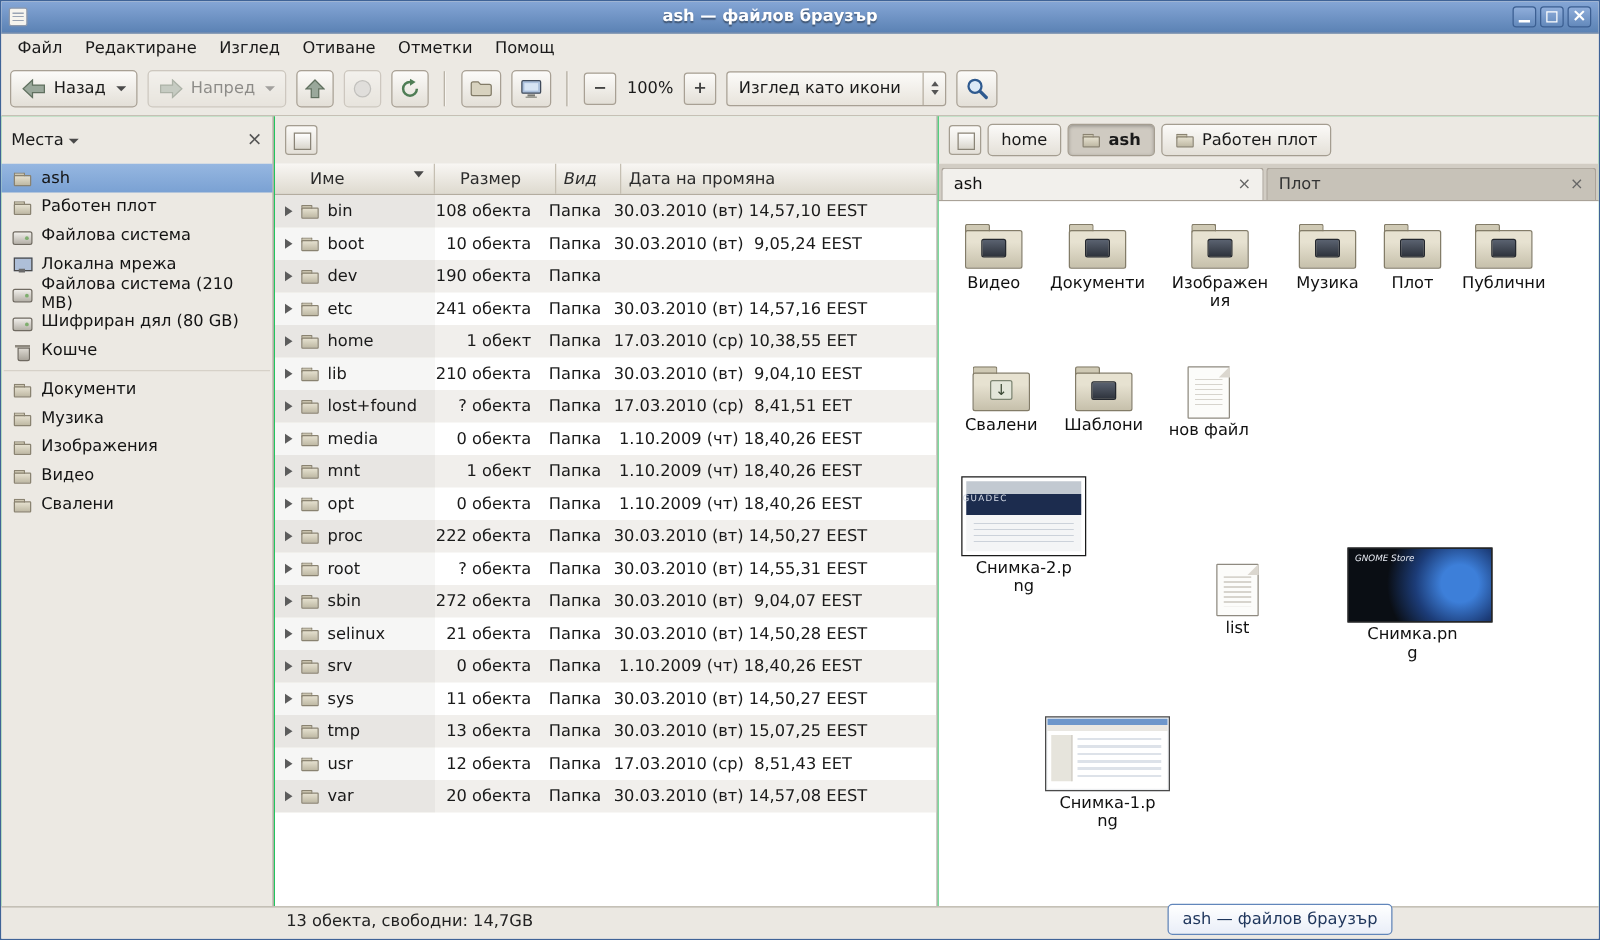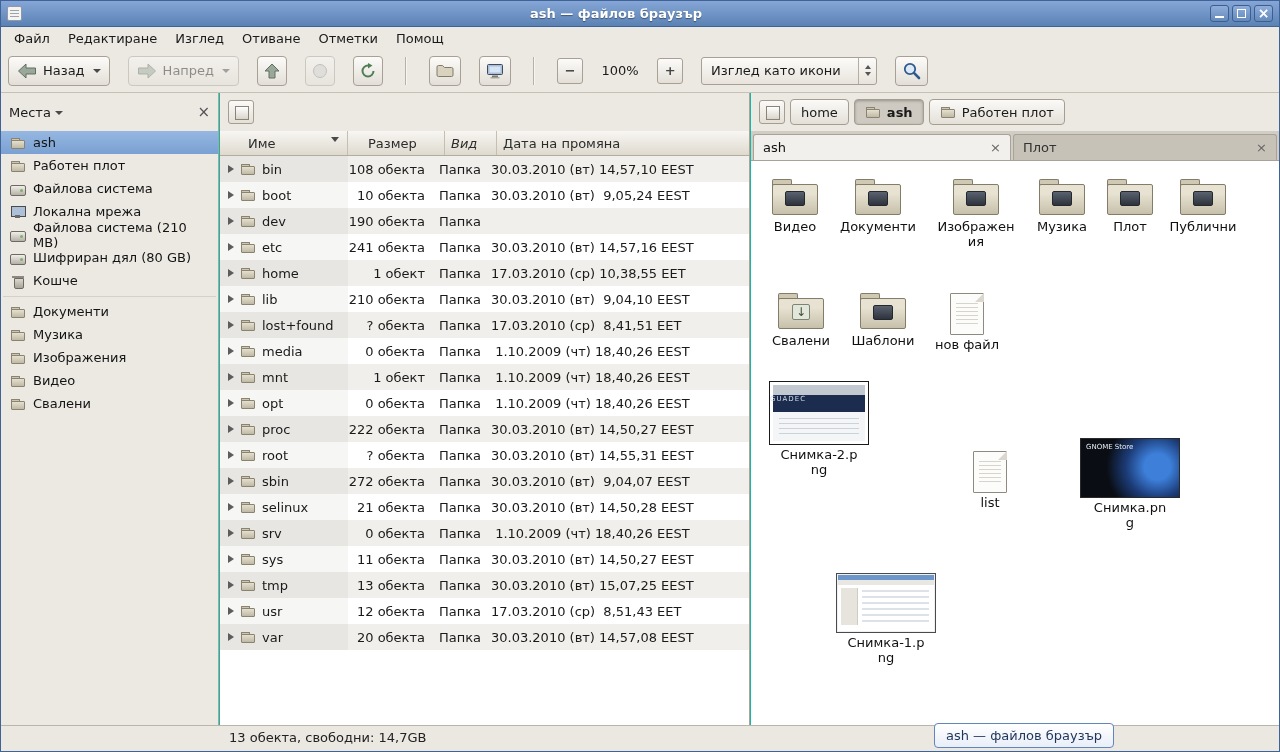--- a/index.html
+++ b/index.html
@@ -18,42 +18,42 @@
   .wbtn { width:19px; height:17px; border:1px solid #3c5f92; border-radius:3px; background:linear-gradient(#90aedb,#6389bb); position:relative; }
   .wbtn-min::after { content:""; position:absolute; left:4px; right:4px; bottom:3px; height:2px; background:#fff; }
   .wbtn-max::after { content:""; position:absolute; left:4px; right:4px; top:3px; bottom:3px; border:1px solid #fff; }
   .wbtn-close::after { content:"×"; position:absolute; left:0; right:0; top:-1px; text-align:center; color:#fff; font-size:14px; font-weight:bold; line-height:16px; }
 
   
   .menubar { position:absolute; left:0; top:26px; right:0; height:22px; display:flex; align-items:center; padding-left:4px; background:#ece9e3; }
   .menu-item { padding:2px 9px; }
 
   
-  .toolbar { position:absolute; left:0; top:48px; right:0; height:44px; display:flex; align-items:center; gap:18px; padding:0 7px;
+  .toolbar { position:absolute; left:0; top:48px; right:0; height:44px; display:flex; align-items:center; gap:8px; padding:0 7px;
              background:#ece9e3; border-bottom:1px solid #c6c0b5; }
   .tbtn { display:flex; align-items:center; gap:6px; height:30px; padding:0 8px; border:1px solid #a8a094; border-radius:4px;
           background:linear-gradient(#fcfbf9,#e3dfd7); }
   .tbtn.icononly { padding:0 6px; }
   .tbtn.disabled { opacity:.45; }
   .caret { width:0; height:0; border-left:4px solid transparent; border-right:4px solid transparent; border-top:4px solid #4a4a4a; margin-left:2px; }
   .tsep { width:2px; height:28px; margin:0 4px; background:#d9d4cb; border-right:1px solid #f7f5f1; border-left:1px solid #b8b2a6; }
   .zoomlabel { min-width:38px; text-align:center; }
   .zbtn { width:26px; height:26px; border:1px solid #a8a094; border-radius:3px; background:linear-gradient(#fcfbf9,#e3dfd7);
           display:flex; align-items:center; justify-content:center; color:#444; font-weight:bold; }
   .combo { display:flex; align-items:center; height:28px; min-width:176px; border:1px solid #a8a094; border-radius:3px;
            background:linear-gradient(#fcfbf9,#e8e4dc); padding-left:9px; }
   .combo-label { flex:1; }
   .spin { width:18px; align-self:stretch; margin-left:8px; border-left:1px solid #b5ada0; display:flex; flex-direction:column;
           align-items:center; justify-content:center; }
   .spin b { display:block; width:0; height:0; border-left:3.5px solid transparent; border-right:3.5px solid transparent; }
   .spin .up { border-bottom:4px solid #555; margin-bottom:3px; }
   .spin .dn { border-top:4px solid #555; }
 
   
-  .main { position:absolute; left:0; top:92px; right:0; bottom:26px; background:#14b8a6; }
+  .main { position:absolute; left:0; top:92px; right:0; bottom:26px; background:#22c55e; }
 
   
   .sidebar { position:absolute; left:0; top:0; bottom:0; width:218px; background:#ece9e3; border-right:1px solid #aaa49a; }
   .side-head { height:38px; display:flex; align-items:center; padding:0 8px; gap:4px; }
   .side-title { }
   .combo-caret { width:0; height:0; border-left:4px solid transparent; border-right:4px solid transparent; border-top:4px solid #4a4a4a; margin-top:2px; }
   .side-head .xicon { margin-left:auto; }
   .xicon::before { content:"×"; color:#555; font-size:15px; line-height:1; }
   .places { }
   .place { display:flex; align-items:center; height:23px; padding:0 4px 0 9px; gap:7px; color:#141414; }
@@ -143,22 +143,22 @@
       background:repeating-linear-gradient(to bottom,#d7d4cd 0 1px, transparent 1px 4px); }
 
   .kind-thumb-web .ficon { width:100px; height:64px; background:#fff; border:1px solid #1a1a1a; }
   .kind-thumb-web .emblem { display:block; position:absolute; left:3px; right:3px; top:3px; bottom:3px;
       background:linear-gradient(to bottom, #c2c9d1 0 10px, #1c2c4e 10px 27px, #f4f5f6 27px 100%); }
   .kind-thumb-web .emblem::after { content:""; position:absolute; left:6px; right:6px; top:33px; bottom:4px;
       background:repeating-linear-gradient(to bottom,#ccd2da 0 1px, transparent 1px 5px); }
   .kind-thumb-web .thumb-text { display:block; position:absolute; left:0; right:0; top:13px; z-index:2; text-align:left;
       color:#d8dee9; font-size:7px; letter-spacing:1px; }
 
-  .kind-thumb-dark .ficon { width:100px; height:60px; border:1px solid #2a2a2a;
-      background:radial-gradient(circle at 78% 48%, #3d7fd9 0 16%, #1c3c78 38%, #0a0e14 62%), #0a0e14; }
+  .kind-thumb-dark .ficon { width:116px; height:60px; border:1px solid #2a2a2a;
+      background:radial-gradient(circle at 78% 48%, #3d7fd9 0 16%, #1c3c78 38%, #0a0e14 62%), #0a0e14;font-style:italic; }
   .kind-thumb-dark .thumb-text { display:block; position:absolute; left:5px; top:4px; color:#e8ecf4; font-size:7px; text-align:left; }
 
   .kind-thumb-window .ficon { width:100px; height:60px; border:1px solid #4a4a4a; background:#eef0f2; }
   .kind-thumb-window .emblem { display:block; position:absolute; left:1px; right:1px; top:1px; bottom:1px;
       background:linear-gradient(to bottom,#6d96cb 0 5px, #e9e7e2 5px 10px, #fff 10px 100%); }
   .kind-thumb-window .emblem::before { content:""; position:absolute; left:3px; top:13px; width:16px; bottom:6px; background:#e6e4dc; border-right:1px solid #cfccc4; }
   .kind-thumb-window .emblem::after { content:""; position:absolute; left:24px; right:5px; top:15px; height:32px;
       background:repeating-linear-gradient(to bottom,#dde2e9 0 2px, #fff 2px 6px); }
 
   

